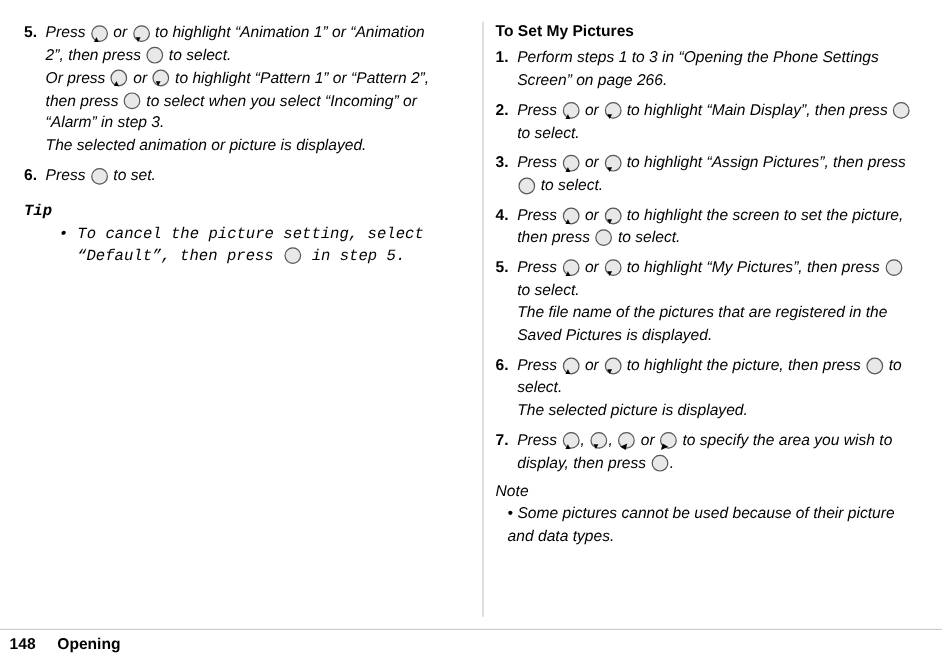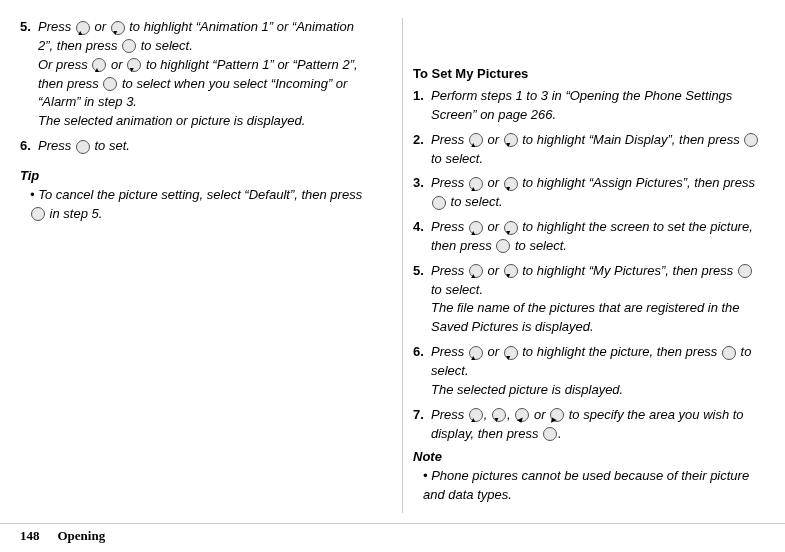--- a/index.html
+++ b/index.html
@@ -26,39 +26,38 @@
     .left-col {
       flex: 1;
       padding-right: 10px;
     }
     .right-col {
       flex: 1;
       padding-left: 10px;
       border-left: 1px solid #ccc;
     }
     .footer {
-      padding: 4px 20px 8px 20px;
+      padding: 4px 20px 8px 8px;
       display: flex;
       align-items: flex-end;
       border-top: 1px solid #ccc;
-      font-family: Liberation Serif, serif;
     }
     .footer-page {
       font-size: 13px;
       font-weight: bold;
       margin-right: 18px;
     }
     .footer-title {
       font-size: 13px;
       font-weight: bold;
     }
-    .section-title { font-weight: bold; margin-bottom: 6px; font-size: 13px; margin-top: 48px; }
+    .section-title { font-weight: bold; margin-bottom: 6px; font-size: 13px; }
     .tip-title { font-weight: bold; font-style: italic; margin-bottom: 3px; }
-    .tip-text { font-style: italic; line-height: 1.45; margin-left: 10px; }
-    .note-title { font-weight: bold; font-style: italic; margin-bottom: 3px; }
+    .tip-text { font-style: italic; line-height: 1.45; margin-left: 10px; text-align: center; }
+    .note-title { font-weight: normal; font-style: italic; margin-bottom: 3px; }
     .note-text { font-style: italic; line-height: 1.45; margin-left: 10px; }
     .inline-btn {
       display: inline-block;
       width: 14px;
       height: 14px;
       border-radius: 50%;
       border: 1px solid #555;
       background: #e8e8e8;
       vertical-align: middle;
       margin: 0 1px;
@@ -97,21 +96,21 @@
         </span>
       </div>
 
       <div class="step-row">
         <span class="step-label">6.</span>
         <span class="step-content">
           Press <span class="inline-btn"></span> to set.
         </span>
       </div>
 
-      <div style="margin-top: 12px;">
+      <div style="margin-top: 12px; font-family: Liberation Mono, monospace;">
         <div class="tip-title">Tip</div>
         <div class="tip-text">
           • <em>To cancel the picture setting, select “Default”, then press <span class="inline-btn"></span> in step 5.</em>
         </div>
       </div>
     </div>
 
     <div class="right-col">
       <div class="section-title">To Set My Pictures</div>
 
@@ -162,21 +161,21 @@
       <div class="step-row">
         <span class="step-label">7.</span>
         <span class="step-content">
           Press <span class="inline-btn nav-up"></span>, <span class="inline-btn nav-down"></span>, <span class="inline-btn nav-left"></span> or <span class="inline-btn nav-right"></span> to specify the area you wish to display, then press <span class="inline-btn"></span>.
         </span>
       </div>
 
       <div style="margin-top: 6px;">
         <div class="note-title">Note</div>
         <div class="note-text">
-          • <em>Phone pictures cannot be used because of their picture and data types.</em>
+          • <em>Some pictures cannot be used because of their picture and data types.</em>
         </div>
       </div>
     </div>
   </div>
 
   <div class="footer">
     <span class="footer-page">148</span>
     <span class="footer-title">Opening</span>
   </div>
 </div>

